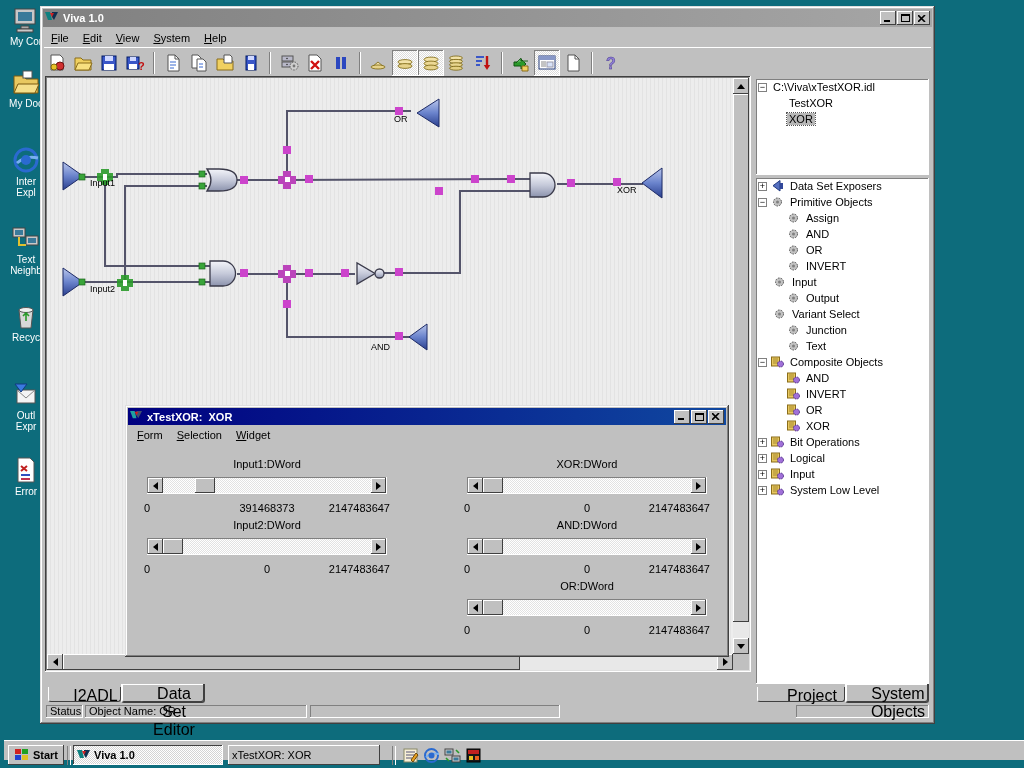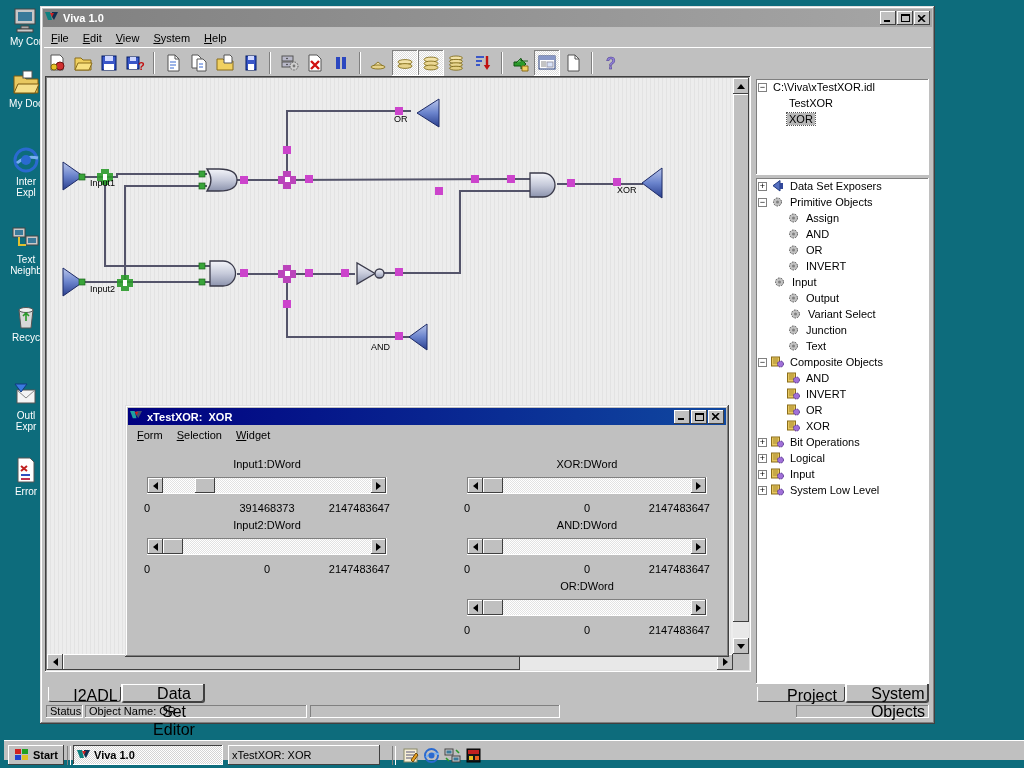--- a/index.html
+++ b/index.html
@@ -565,21 +565,21 @@
         <span class="tlabel">Input</span>
       </div>
       <div class="trow" style="padding-left: 14px;">
         <span class="tind"></span>
         <span class="ticon"><svg width="13" height="12" viewBox="0 0 13 12">
             <circle cx="6.5" cy="6" r="4" fill="#c2c2c2" stroke="#555" stroke-dasharray="1.6,1.2"></circle>
             <circle cx="6.5" cy="6" r="1.5" fill="#808080"></circle>
           </svg></span>
         <span class="tlabel">Output</span>
       </div>
-      <div class="trow" style="padding-left: 16px;">
+      <div class="trow" style="padding-left: 0;">
         <span class="tind"></span>
         <span class="ticon"><svg width="13" height="12" viewBox="0 0 13 12">
             <circle cx="6.5" cy="6" r="4" fill="#c2c2c2" stroke="#555" stroke-dasharray="1.6,1.2"></circle>
             <circle cx="6.5" cy="6" r="1.5" fill="#808080"></circle>
           </svg></span>
         <span class="tlabel">Variant Select</span>
       </div>
       <div class="trow" style="padding-left: 14px;">
         <span class="tind"></span>
         <span class="ticon"><svg width="13" height="12" viewBox="0 0 13 12">

